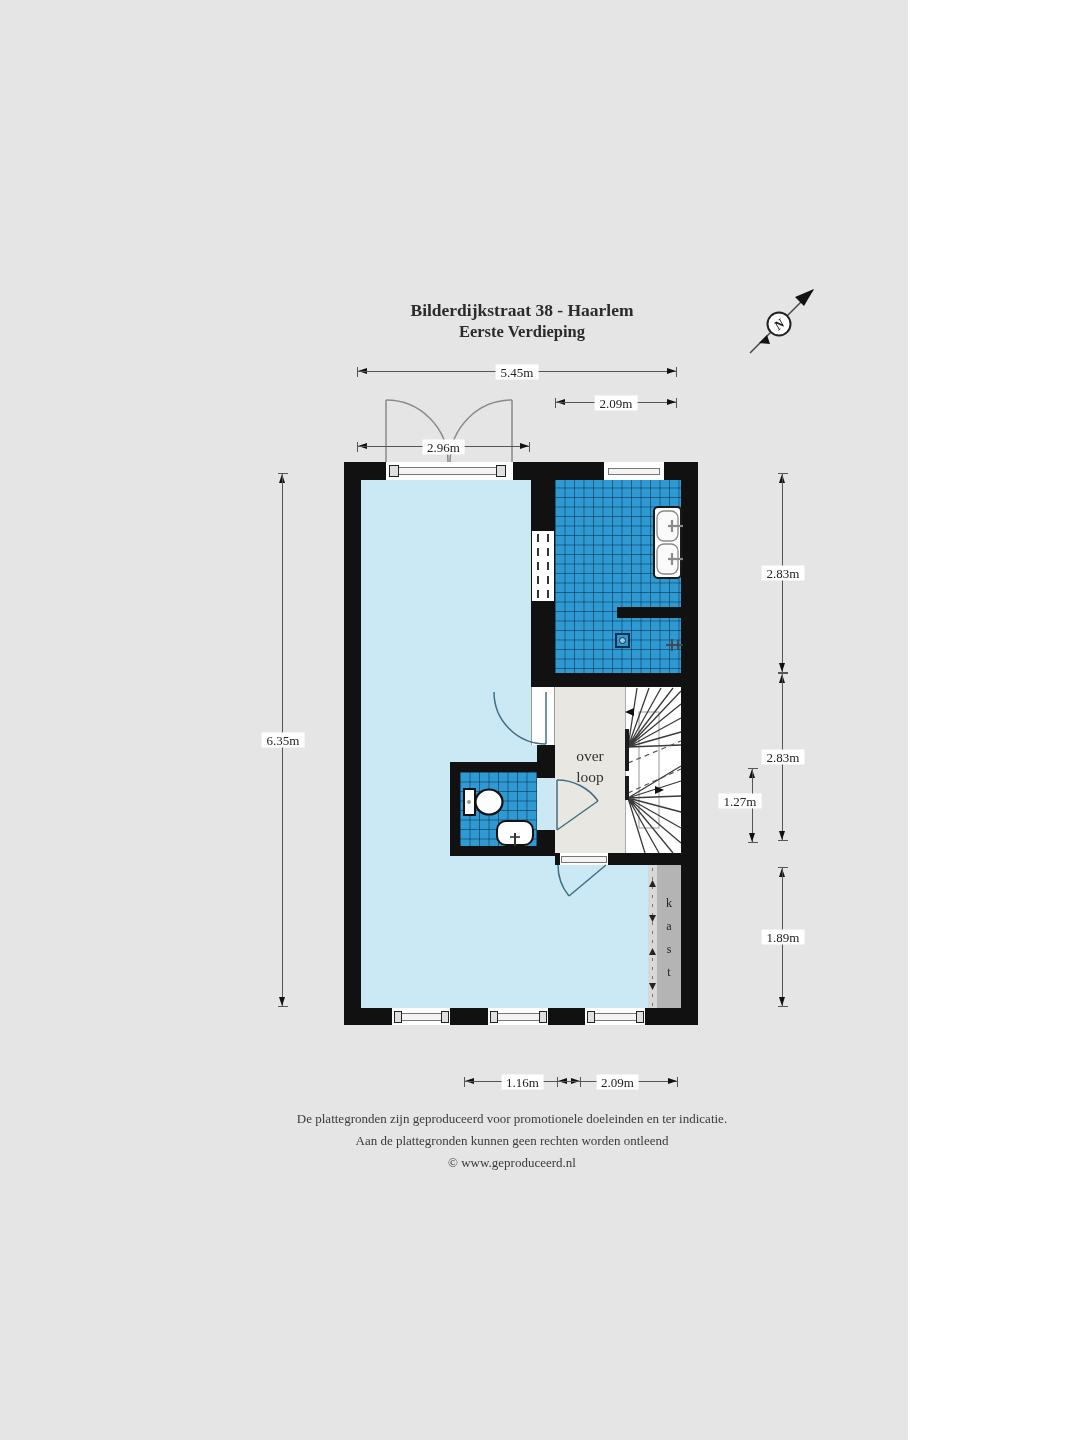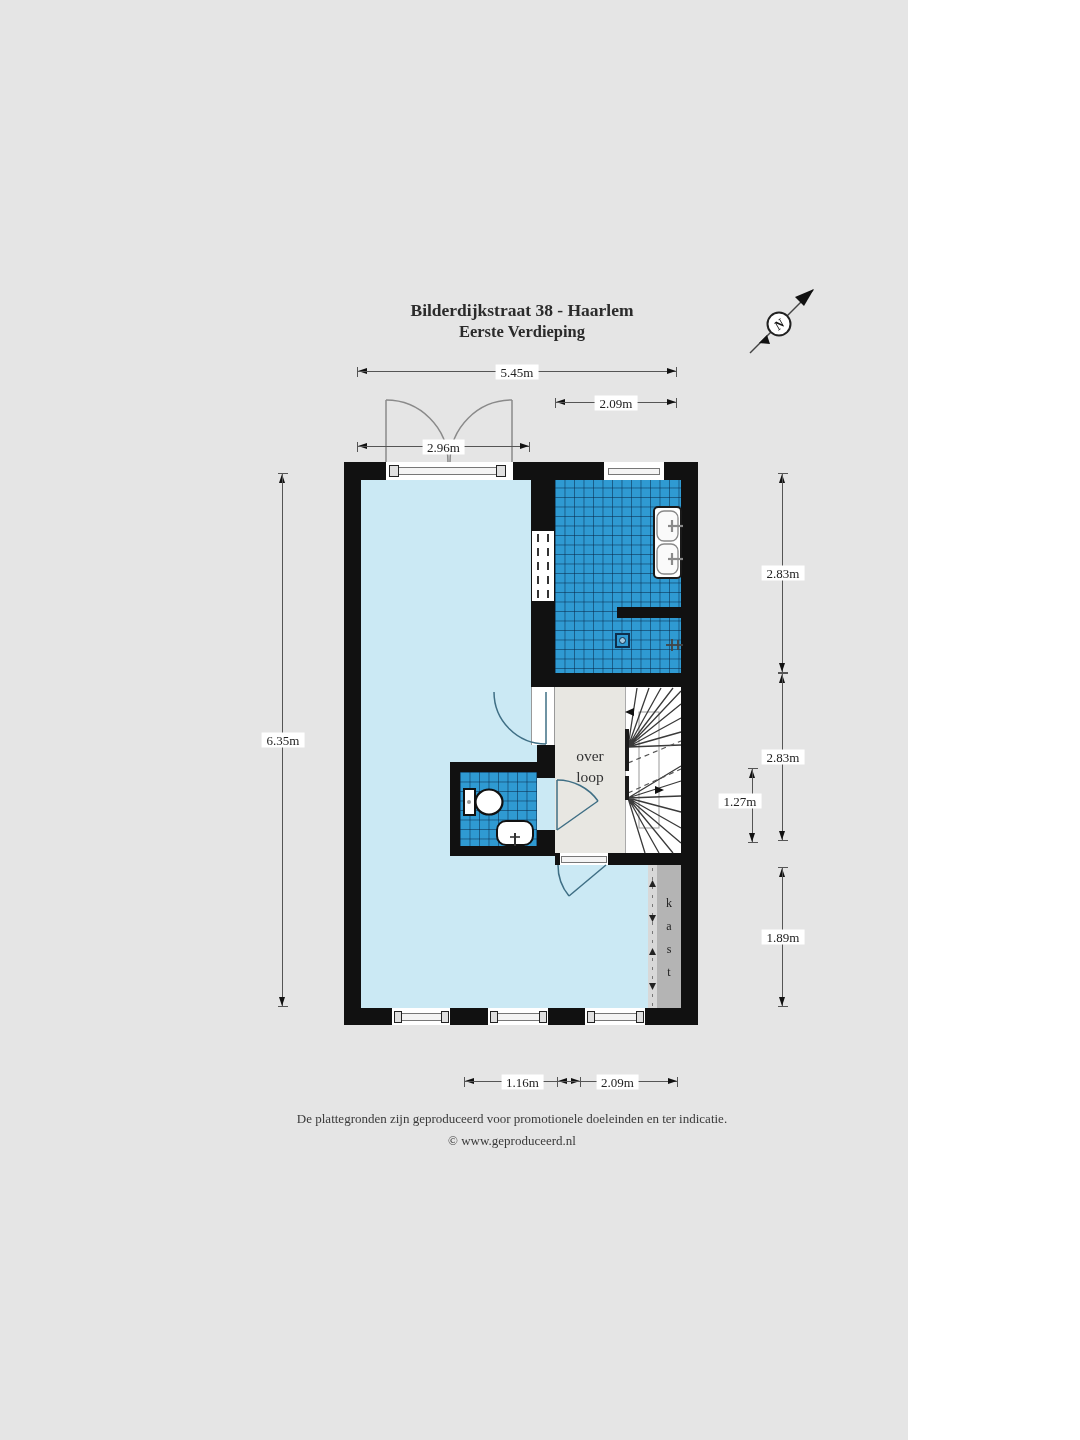--- a/index.html
+++ b/index.html
@@ -295,16 +295,17 @@
     <i class="tick tl"></i>
       <i class="ah al"></i>
       <i class="ln"></i>
       <i class="ah ar"></i>
       <i class="tick tr"></i>
     <b class="dlb">2.09m</b>
   </div>
 
   <div class="footer">
     <div>De plattegronden zijn geproduceerd voor promotionele doeleinden en ter indicatie.</div>
+    <div>Aan de plattegronden kunnen geen rechten worden ontleend</div>
     <div>© www.geproduceerd.nl</div>
   </div>
 
 </div>
 
 </body></html>

